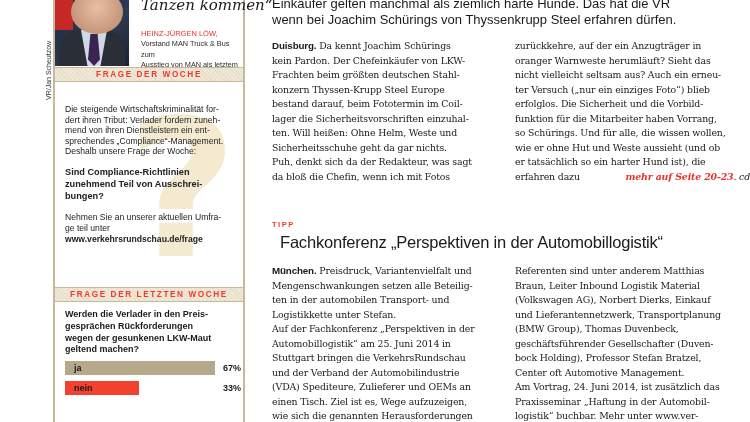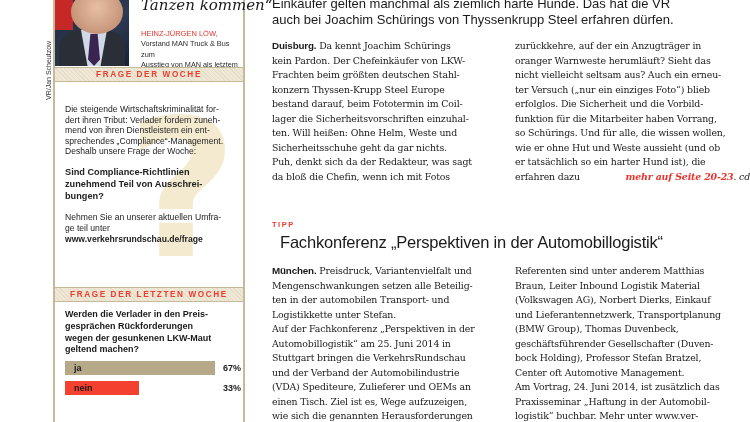--- a/index.html
+++ b/index.html
@@ -135,21 +135,21 @@
     </div>
     <div class="poll-row">
       <div class="poll-bar nein" style="width:74px">nein</div>
       <div class="poll-pct">33%</div>
     </div>
   </div>
 </div>
 
 <div class="lead">
   <div class="line">Einkäufer gelten manchmal als ziemlich harte Hunde. Das hat die VR</div>
-  <div class="line">auch bei Joachim Schürings von Thyssenkrupp Steel erfahren dürfen.</div>
+  <div class="line">wenn bei Joachim Schürings von Thyssenkrupp Steel erfahren dürfen.</div>
 </div>
 
 <div class="col col1">
   <div class="line"><span class="dateline">Duisburg.</span><span> Da kennt Joachim Schürings</span></div>
   <div class="line">kein Pardon. Der Chefeinkäufer von LKW-</div>
   <div class="line">Frachten beim größten deutschen Stahl-</div>
   <div class="line">konzern Thyssen-Krupp Steel Europe</div>
   <div class="line">bestand darauf, beim Fototermin im Coil-</div>
   <div class="line">lager die Sicherheitsvorschriften einzuhal-</div>
   <div class="line">ten. Will heißen: Ohne Helm, Weste und</div>

